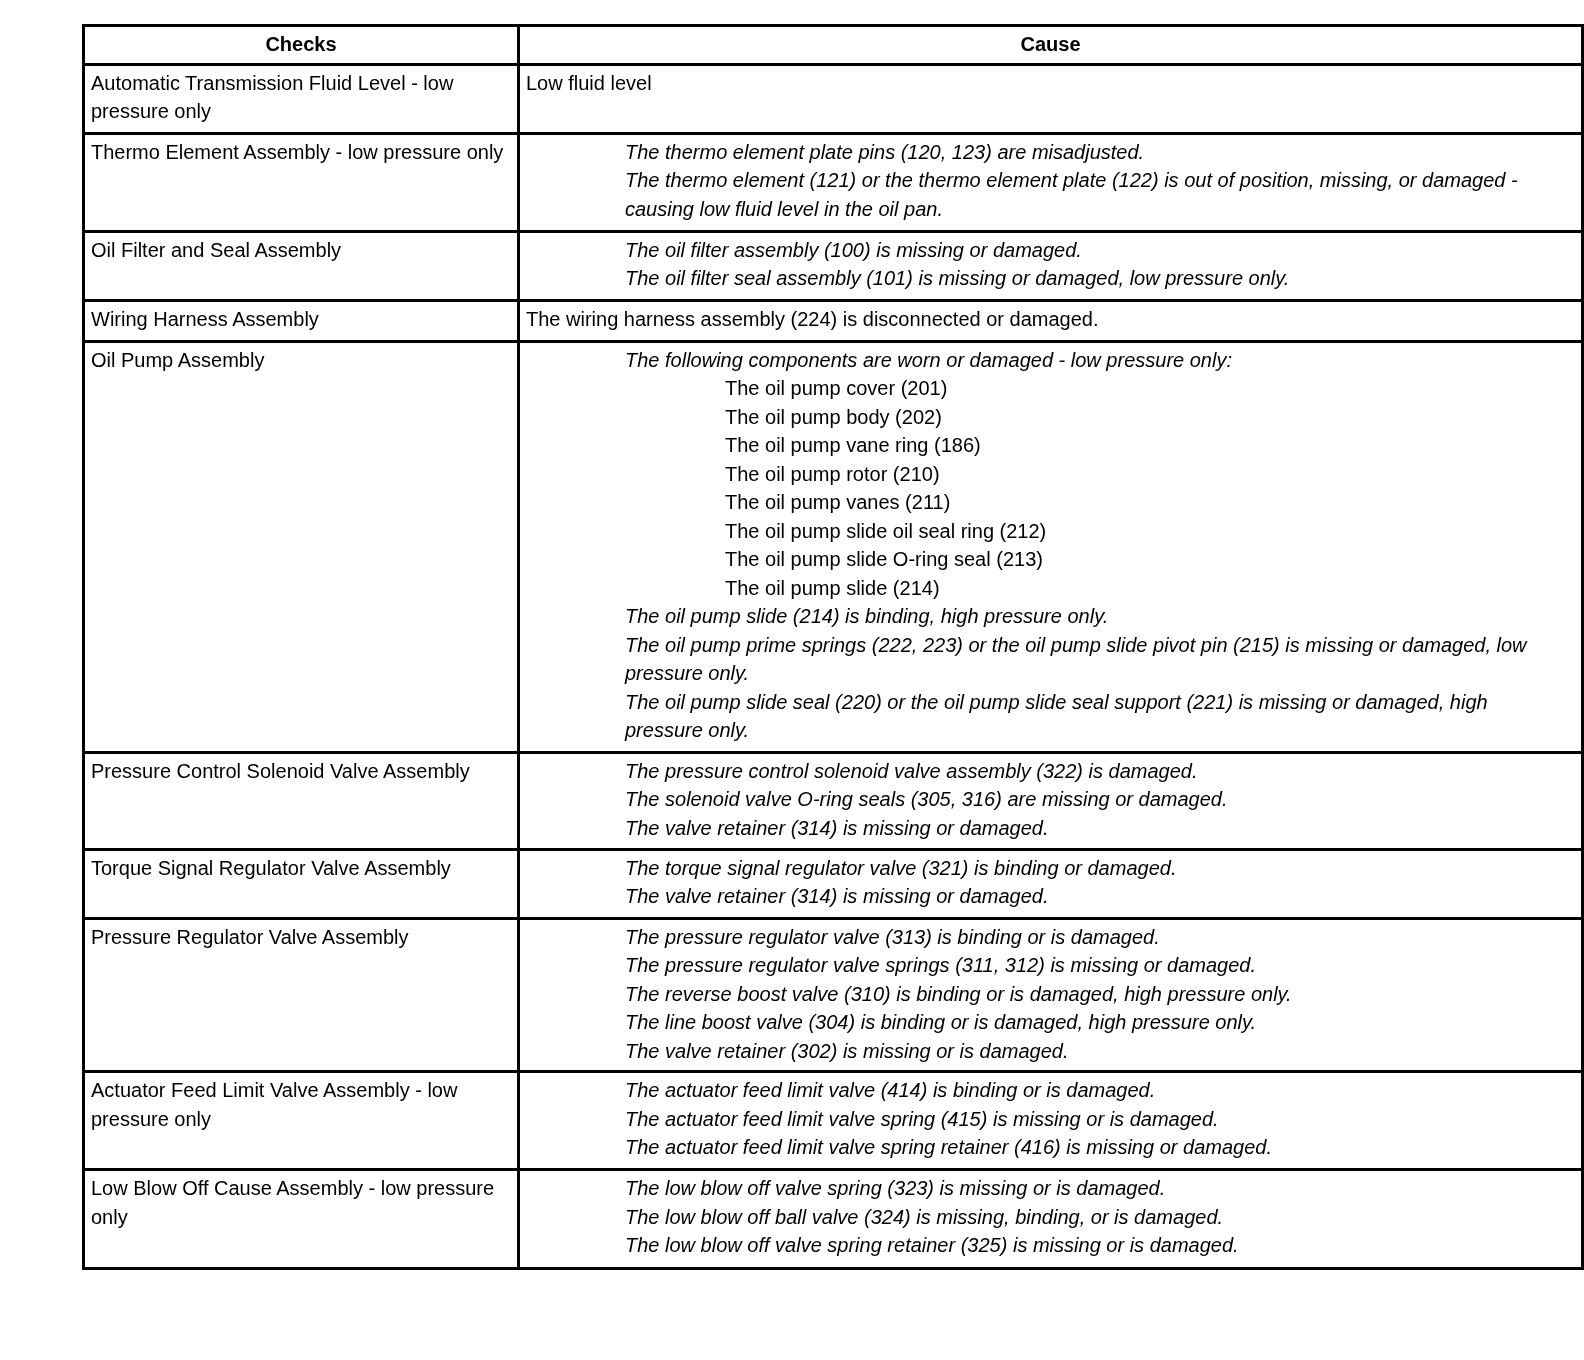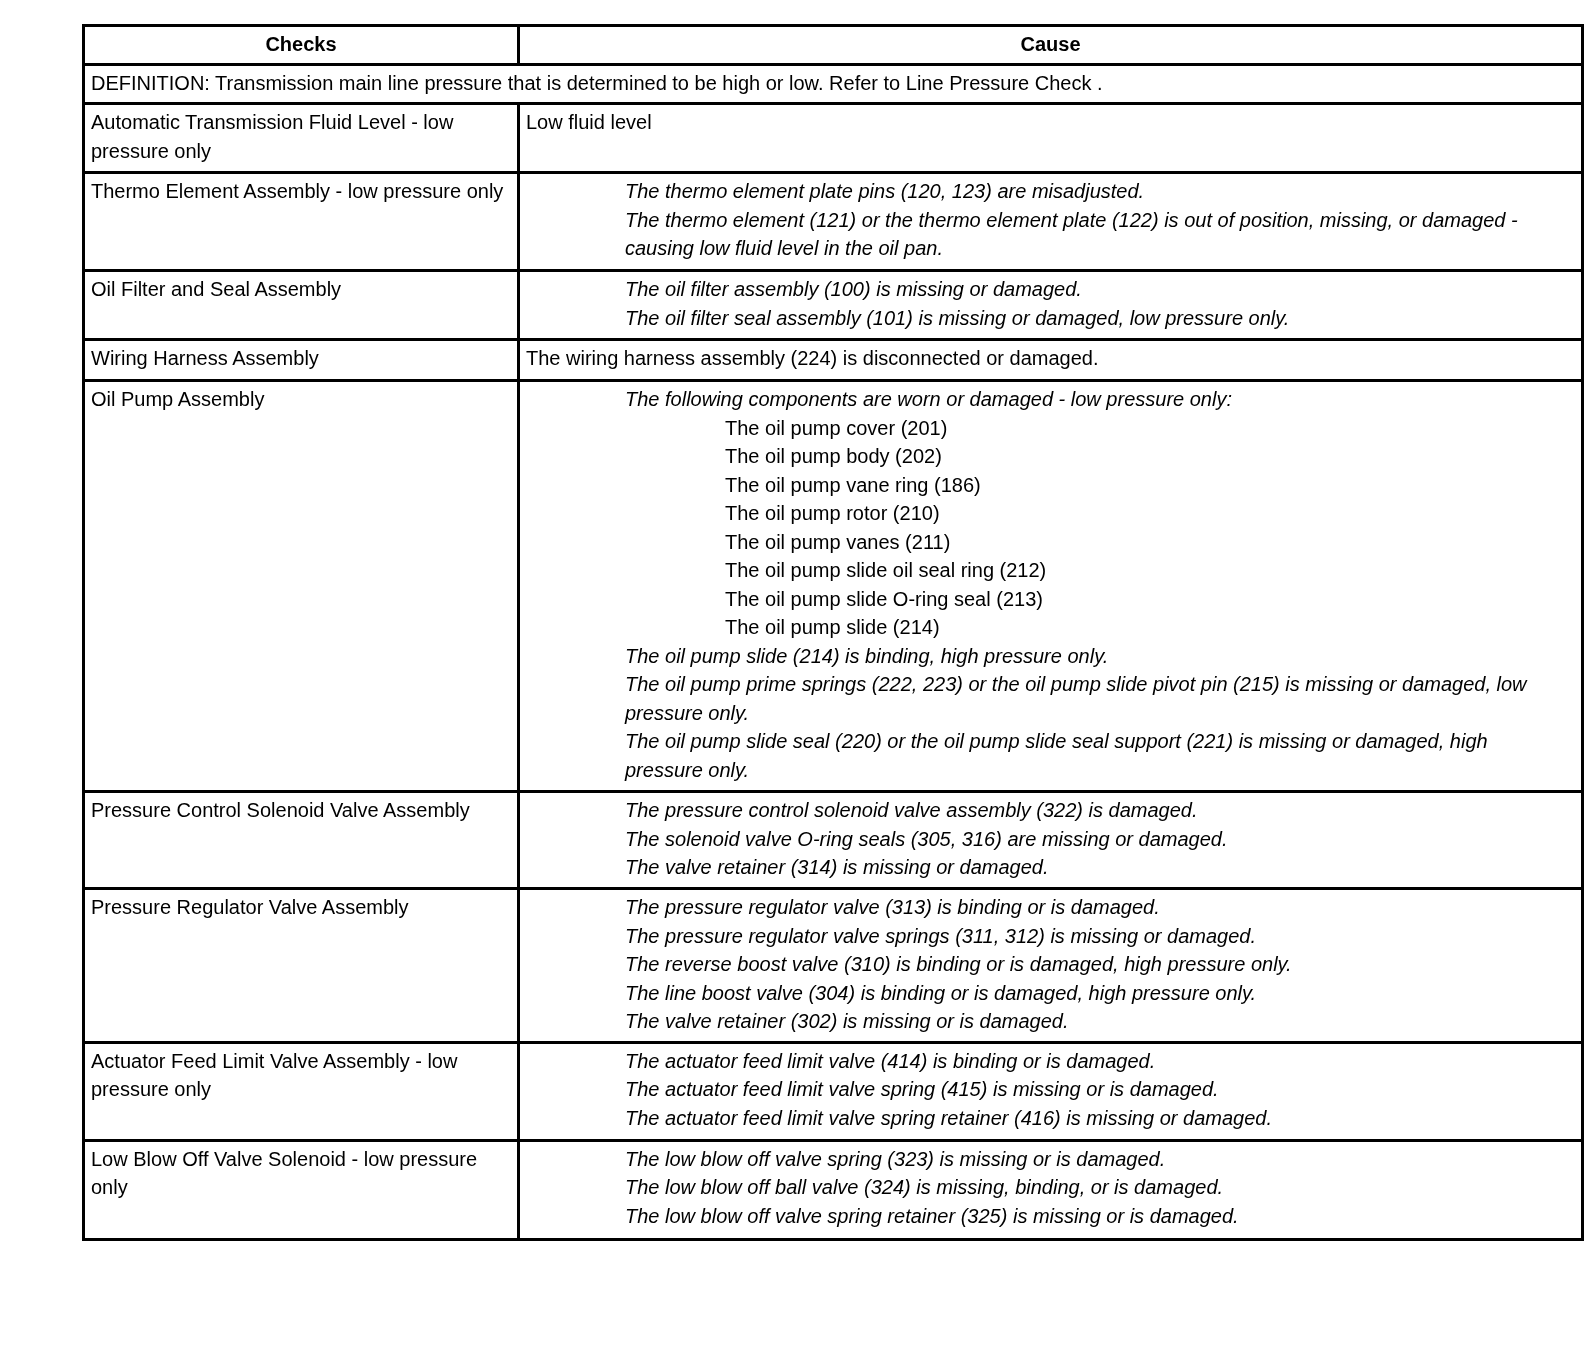--- a/index.html
+++ b/index.html
@@ -30,23 +30,20 @@
       <col class="c1">
       <col class="c2">
     </colgroup>
   <thead>
     <tr>
       <th>Checks</th>
       <th>Cause</th>
     </tr>
   </thead>
   <tbody id="tbody">
-    <tr>
-      <td colspan="2" style="white-space:nowrap;">DEFINITION: Transmission main line pressure that is determined to be high or low. Refer to Line Pressure Check .</td>
-    </tr>
   <tr style="height: 69px;">
         <td>Automatic Transmission Fluid Level - low pressure only</td>
         <td>
           <span class="cause-line">Low fluid level</span>
         </td>
       </tr>
       <tr style="height: 98px;">
         <td>Thermo Element Assembly - low pressure only</td>
         <td>
           <span class="cause-line ind1">The thermo element plate pins (120, 123) are misadjusted.</span>
@@ -84,40 +81,47 @@
         </td>
       </tr>
       <tr style="height: 97px;">
         <td>Pressure Control Solenoid Valve Assembly</td>
         <td>
           <span class="cause-line ind1">The pressure control solenoid valve assembly (322) is damaged.</span>
           <span class="cause-line ind1">The solenoid valve O-ring seals (305, 316) are missing or damaged.</span>
           <span class="cause-line ind1">The valve retainer (314) is missing or damaged.</span>
         </td>
       </tr>
+      <tr style="height: 69px;">
+        <td>Torque Signal Regulator Valve Assembly</td>
+        <td>
+          <span class="cause-line ind1">The torque signal regulator valve (321) is binding or damaged.</span>
+          <span class="cause-line ind1">The valve retainer (314) is missing or damaged.</span>
+        </td>
+      </tr>
       <tr style="height: 123px;">
         <td>Pressure Regulator Valve Assembly</td>
         <td>
           <span class="cause-line ind1">The pressure regulator valve (313) is binding or is damaged.</span>
           <span class="cause-line ind1">The pressure regulator valve springs (311, 312) is missing or damaged.</span>
           <span class="cause-line ind1">The reverse boost valve (310) is binding or is damaged, high pressure only.</span>
           <span class="cause-line ind1">The line boost valve (304) is binding or is damaged, high pressure only.</span>
           <span class="cause-line ind1">The valve retainer (302) is missing or is damaged.</span>
         </td>
       </tr>
       <tr style="height: 98px;">
         <td>Actuator Feed Limit Valve Assembly - low pressure only</td>
         <td>
           <span class="cause-line ind1">The actuator feed limit valve (414) is binding or is damaged.</span>
           <span class="cause-line ind1">The actuator feed limit valve spring (415) is missing or is damaged.</span>
           <span class="cause-line ind1">The actuator feed limit valve spring retainer (416) is missing or damaged.</span>
         </td>
       </tr>
       <tr style="height: 99px;">
-        <td>Low Blow Off Valve Solenoid - low pressure only</td>
+        <td>Low Blow Off Cause Assembly - low pressure only</td>
         <td>
           <span class="cause-line ind1">The low blow off valve spring (323) is missing or is damaged.</span>
           <span class="cause-line ind1">The low blow off ball valve (324) is missing, binding, or is damaged.</span>
           <span class="cause-line ind1">The low blow off valve spring retainer (325) is missing or is damaged.</span>
         </td>
       </tr>
     </tbody>
 </table>
 
 </body></html>

